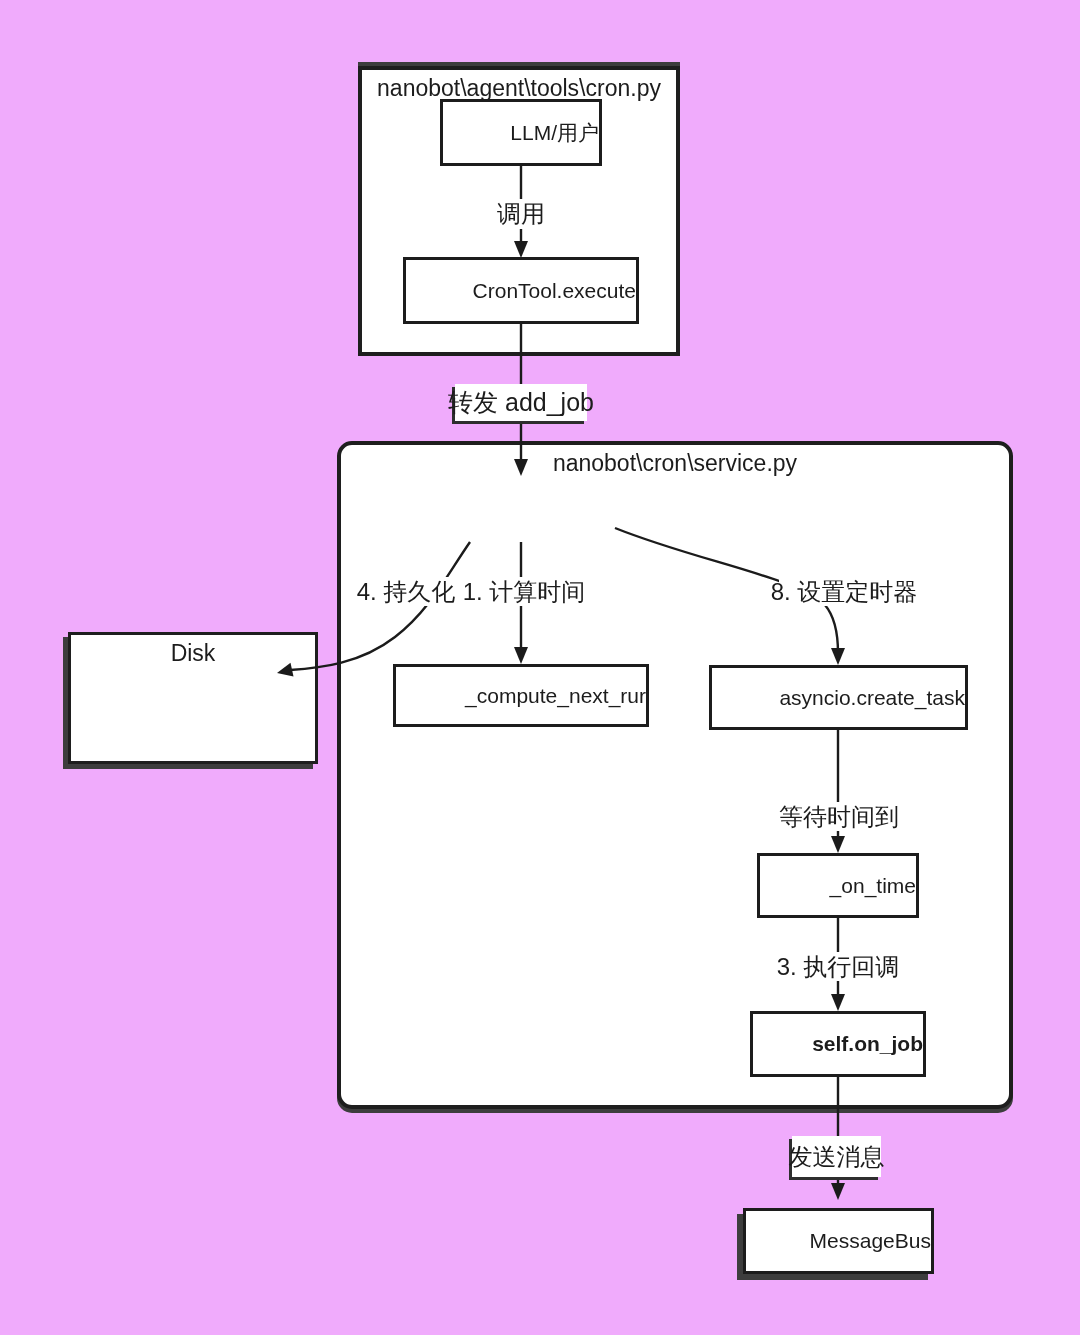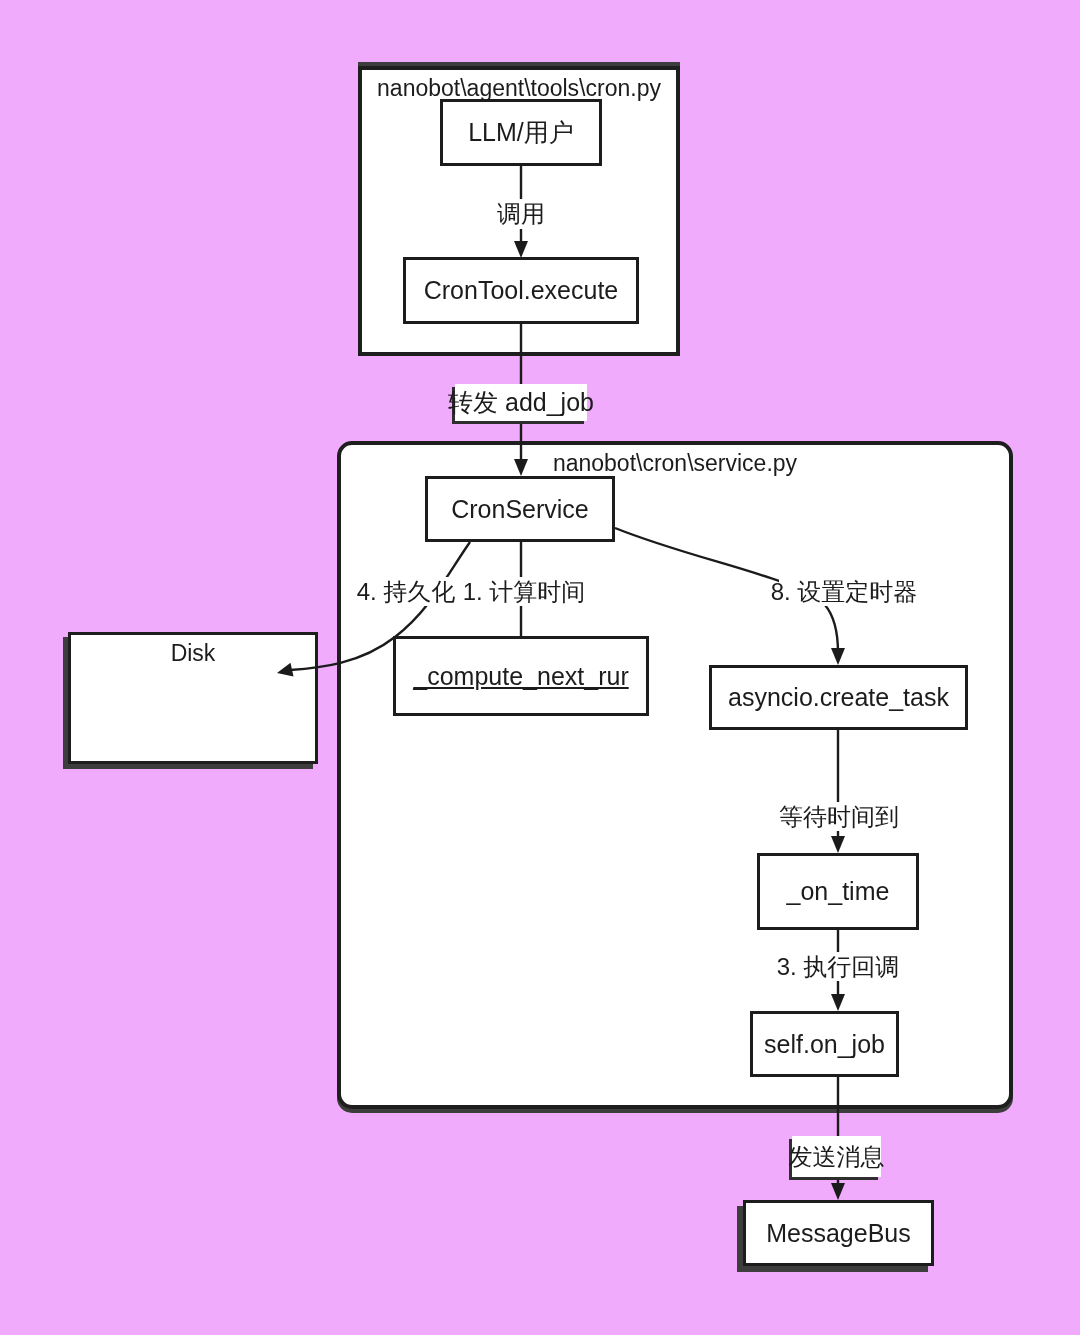--- a/index.html
+++ b/index.html
@@ -9,32 +9,32 @@
   }
   .container {
     position:absolute; background:#ffffff; border:4px solid #1e1e1e; box-sizing:border-box;
   }
   .container-label {
     position:absolute; top:5px; left:0; right:0; text-align:center;
     font-size:23px; color:#1c1c1c; white-space:nowrap;
   }
   .node {
     position:absolute; background:#ffffff; border:3px solid #1c1c1c; box-sizing:border-box;
-    display:flex; align-items:center; justify-content:center;
-    font-size:25px; color:#1c1c1c; white-space:nowrap;
+    display:flex; align-items:center; justify-content:flex-end;
+    font-size:21px; color:#1c1c1c; white-space:nowrap;
   }
   .edge-label {
     position:absolute; background:#ffffff; display:flex; align-items:center; justify-content:center;
     font-size:24px; color:#1c1c1c; white-space:nowrap; box-sizing:border-box;
   }
   svg.edges { position:absolute; left:0; top:0; pointer-events:none; }
   .shadow-top    { box-shadow:0 -4px 0 #3d3d3d; }
   .shadow-bottom { box-shadow:0 4px 0 #3d3d3d;border-radius:15px; }
   .shadow-bl     { box-shadow:-5px 5px 0 #3d3d3d; }
-  .shadow-bl-lg  { box-shadow:-6px 6px 0 #3d3d3d; }
+  .shadow-bl-lg  { box-shadow:-6px 6px 0 #3d3d3d;margin-top:8px; }
   .shadow-sm     { box-shadow:-3px 3px 0 #2e2e2e; }
 </style>
 </head>
 <body>
 
 <div class="canvas">
 
   <div class="container shadow-top" style="left:358px; top:66px; width:322px; height:290px;">
     <div class="container-label">nanobot\agent\tools\cron.py</div>
   </div>
@@ -71,37 +71,34 @@
   </svg>
 
   <div class="node" style="left:440px; top:99px; width:162px; height:67px;">
     <span>LLM/用户</span>
   </div>
 
   <div class="node" style="left:403px; top:257px; width:236px; height:67px;">
     <span>CronTool.execute</span>
   </div>
 
-  <div class="node" style="left:425px; top:476px; width:190px; height:66px;">
-    <span>CronService</span>
-  </div>
 
-  <div class="node" style="left:393px; top:636px; width:256px; height:80px;text-decoration:underline;">
+  <div class="node" style="left:393px; top:664px; width:256px; height:63px;">
     <span>_compute_next_rur</span>
   </div>
 
   <div class="node" style="left:709px; top:665px; width:259px; height:65px;">
     <span>asyncio.create_task</span>
   </div>
 
-  <div class="node" style="left:757px; top:853px; width:162px; height:77px;">
+  <div class="node" style="left:757px; top:853px; width:162px; height:65px;">
     <span>_on_time</span>
   </div>
 
-  <div class="node" style="left:750px; top:1011px; width:149px; height:66px;">
+  <div class="node" style="left:750px; top:1011px; width:176px; height:66px;font-weight:bold;">
     <span>self.on_job</span>
   </div>
 
 
   <div class="node shadow-bl-lg" style="left:743px; top:1200px; width:191px; height:66px;">
     <span>MessageBus</span>
   </div>
 
   <div class="edge-label" style="left:492px; top:199px; width:58px; height:30px;">调用</div>
 

